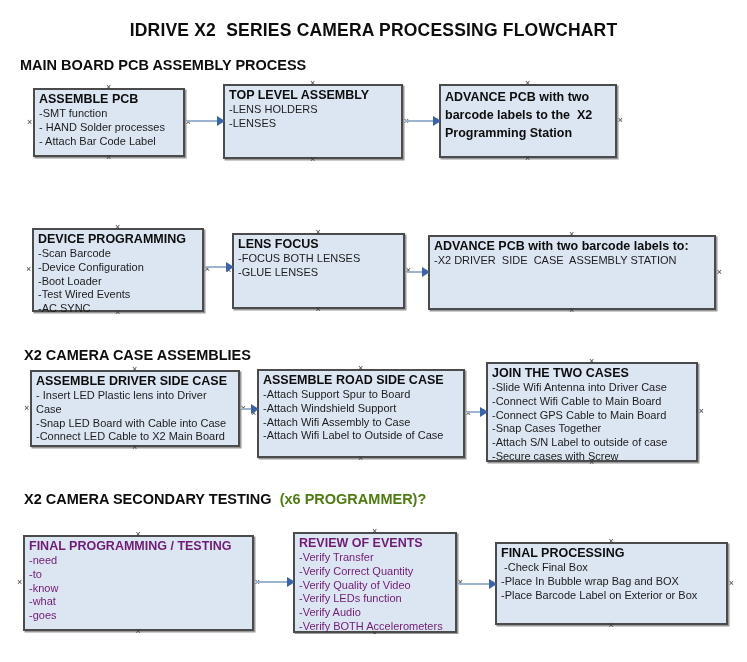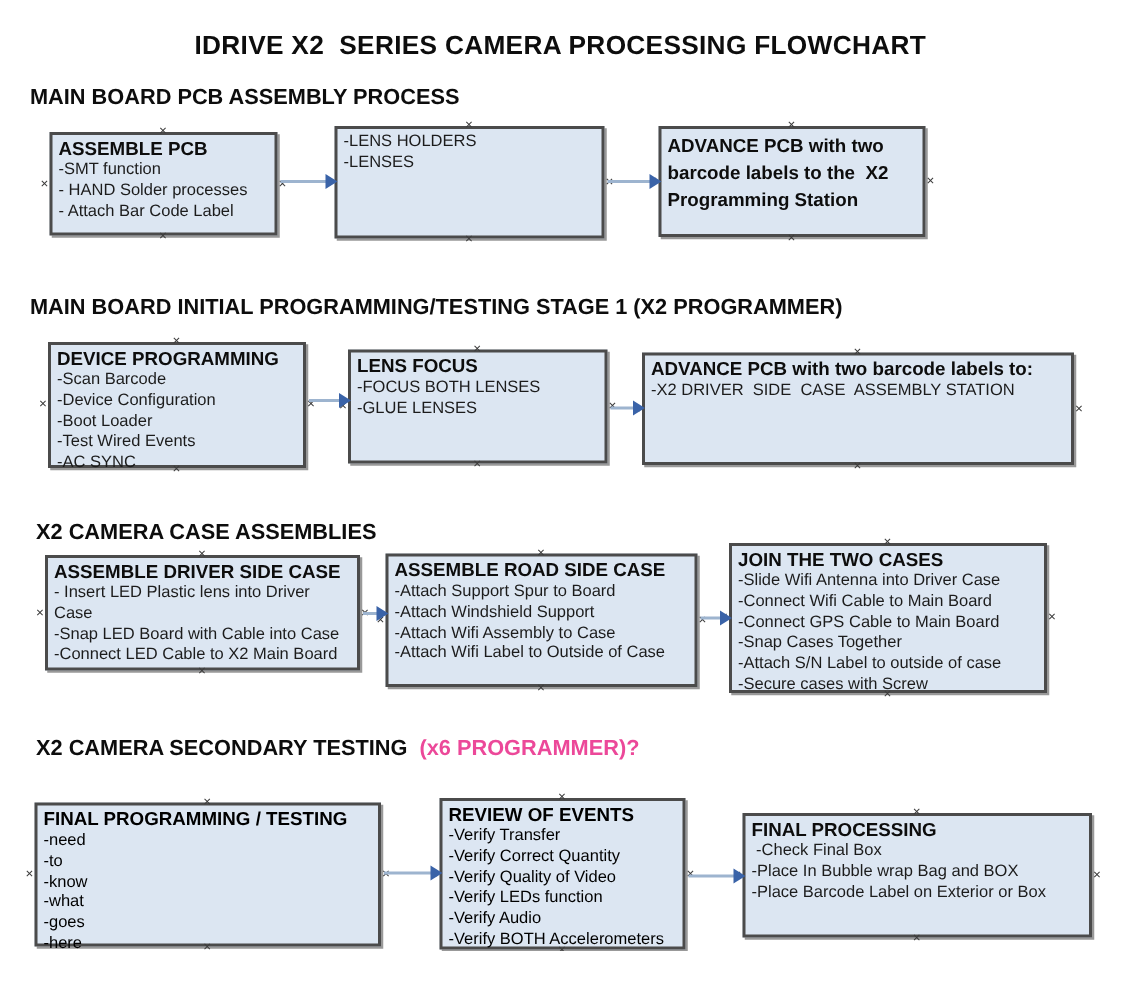--- a/index.html
+++ b/index.html
@@ -9,28 +9,28 @@
     overflow:hidden;
   }
   .main-title{
     position:absolute;top:20px;left:0;width:747px;text-align:center;
     font-size:17.5px;font-weight:bold;letter-spacing:.2px;color:#0d0d0d;
     white-space:pre;
   }
   .section-heading{
     position:absolute;font-size:14.5px;font-weight:bold;color:#0d0d0d;white-space:pre;
   }
-  .section-heading .red-part{color:#ec4899;}
+  .section-heading .red-part{color:#4d7c0f;}
   .fc-box{
     position:absolute;background:#dce6f2;border:2px solid #4b4b4b;
     box-shadow:1.5px 1.5px 0 #999;box-sizing:border-box;padding:2px 4px 0 4px;
   }
   .fc-title{font-weight:bold;font-size:12.5px;line-height:15px;color:#0d0d0d;white-space:pre-wrap;}
   .fc-item{font-size:11px;line-height:13.8px;color:#1c1c1c;white-space:pre-wrap;}
-  .fc-box.red .fc-title,.fc-box.red .fc-item{color:#000000;}
+  .fc-box.red .fc-title,.fc-box.red .fc-item{color:#701a75;}
   .cp{
     position:absolute;font-size:9px;line-height:9px;color:#3c3c3c;
     font-weight:normal;pointer-events:none;
   }
   .cp-top{top:-7px;left:calc(50% - 3px);}
   .cp-bottom{bottom:-7px;left:calc(50% - 3px);}
   .cp-left{left:-8px;top:calc(50% - 5px);}
   .cp-right{right:-8px;top:calc(50% - 5px);}
   .arrow{position:absolute;height:2px;background:#9db4cf;}
   .arrow::after{
@@ -53,40 +53,40 @@
     <div class="fc-item">-SMT function</div>
     <div class="fc-item">- HAND Solder processes</div>
     <div class="fc-item">- Attach Bar Code Label</div>
   <span class="cp cp-top">×</span>
       <span class="cp cp-bottom">×</span>
       <span class="cp cp-left">×</span>
       <span class="cp cp-right">×</span>
     </div>
 
   <div class="fc-box" style="left:223px;top:84px;width:180px;height:75px">
+    <div class="fc-title">TOP LEVEL ASSEMBLY</div>
     <div class="fc-item">-LENS HOLDERS</div>
     <div class="fc-item">-LENSES</div>
   <span class="cp cp-top">×</span>
       <span class="cp cp-bottom">×</span>
       <span class="cp cp-left">×</span>
       <span class="cp cp-right">×</span>
     </div>
 
   <div class="fc-box" style="left:439px;top:84px;width:178px;height:74px">
     <div class="fc-title" style="line-height:18px">ADVANCE PCB with two barcode labels to the  X2 Programming Station</div>
   <span class="cp cp-top">×</span>
       <span class="cp cp-bottom">×</span>
       <span class="cp cp-left">×</span>
       <span class="cp cp-right">×</span>
     </div>
 
   <div class="arrow" style="left:187px;top:120px;width:36px"></div>
   <div class="arrow" style="left:405px;top:120px;width:34px"></div>
 
-  <div class="section-heading" style="left:20px;top:197px">MAIN BOARD INITIAL PROGRAMMING/TESTING STAGE 1 (X2 PROGRAMMER)</div>
 
   <div class="fc-box" style="left:32px;top:228px;width:172px;height:84px">
     <div class="fc-title">DEVICE PROGRAMMING</div>
     <div class="fc-item">-Scan Barcode</div>
     <div class="fc-item">-Device Configuration</div>
     <div class="fc-item">-Boot Loader</div>
     <div class="fc-item">-Test Wired Events</div>
     <div class="fc-item">-AC SYNC</div>
   <span class="cp cp-top">×</span>
       <span class="cp cp-bottom">×</span>
@@ -160,21 +160,20 @@
 
   <div class="section-heading" style="left:24px;top:491px"><span>X2 CAMERA SECONDARY TESTING  </span><span class="red-part">(x6 PROGRAMMER)?</span></div>
 
   <div class="fc-box red" style="left:23px;top:535px;width:231px;height:96px">
     <div class="fc-title">FINAL PROGRAMMING / TESTING</div>
     <div class="fc-item">-need</div>
     <div class="fc-item">-to</div>
     <div class="fc-item">-know</div>
     <div class="fc-item">-what</div>
     <div class="fc-item">-goes</div>
-    <div class="fc-item">-here</div>
   <span class="cp cp-top">×</span>
       <span class="cp cp-bottom">×</span>
       <span class="cp cp-left">×</span>
       <span class="cp cp-right">×</span>
     </div>
 
   <div class="fc-box red" style="left:293px;top:532px;width:164px;height:101px">
     <div class="fc-title">REVIEW OF EVENTS</div>
     <div class="fc-item">-Verify Transfer</div>
     <div class="fc-item">-Verify Correct Quantity</div>

